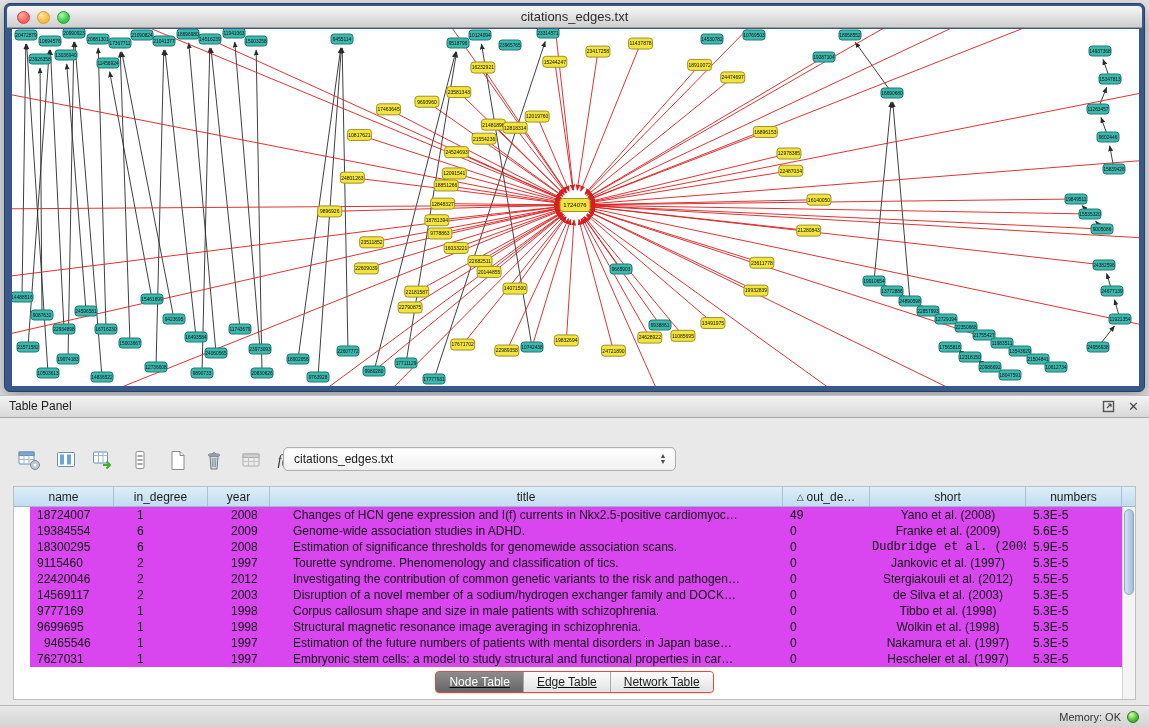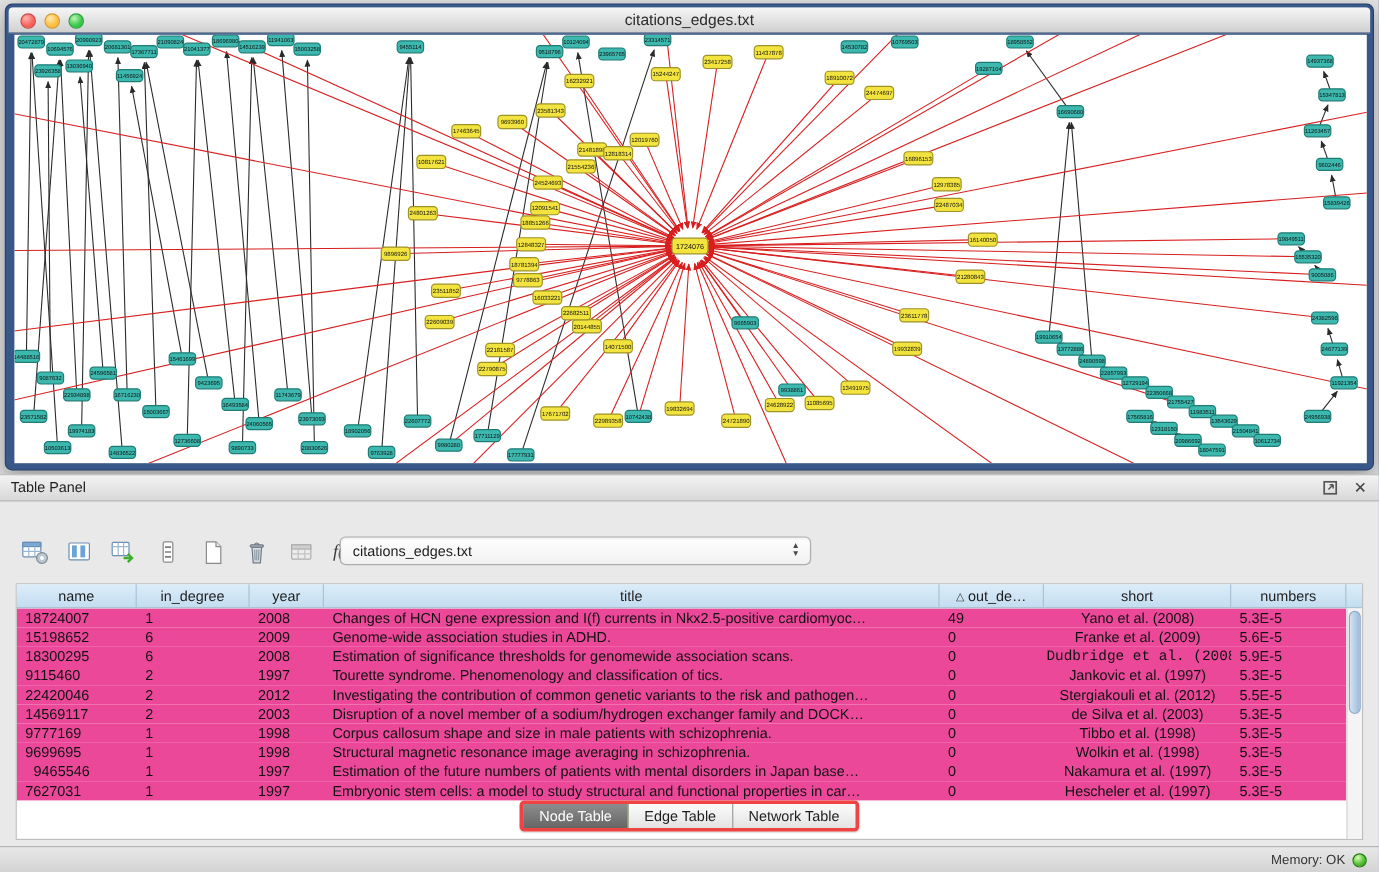--- a/index.html
+++ b/index.html
@@ -74,37 +74,37 @@
   }
   .thead{ display:flex; height:20px;
     background:linear-gradient(#dcedf9,#c3ddf0);
     border-bottom:1px solid #9db6c8; }
   .th{ display:flex; align-items:center; justify-content:center; gap:3px;
     font-size:12px; color:#1d1d1d; border-right:1px solid #a9c2d6;
     overflow:hidden; white-space:nowrap; }
   .th .sort{ font-size:9px; color:#333; }
   .hspacer{ width:13px; border-right:none; }
   .rows{ position:absolute; left:0; top:20px; right:13px; bottom:0; overflow:hidden; }
-  .tr{ display:flex; height:16px; background:#ec4899; }
+  .tr{ display:flex; height:16px; background:#d946ef;margin-left:16px; }
   .td{ font-size:12px; color:#111; line-height:16px; padding:0 0 0 7px;
     overflow:hidden; white-space:nowrap; }
   .td.c5{ text-align:center; padding:0 2px; }
   .vscroll{
     position:absolute; right:0; top:20px; bottom:0; width:13px;
     background:#f4f4f4; border-left:1px solid #d4d4d4;
   }
   .vthumb{
     position:absolute; left:1px; top:2px; width:10px; height:86px; border-radius:6px;
     background:linear-gradient(90deg,#d4e2f2,#9fbddc);
     border:1px solid #8fa9c6;
   }
 
   .tabs{ position:absolute; left:0; right:0; bottom:6px; text-align:center; }
-  .tabgroup{ display:inline-flex; border:3px solid #ef4444; border-radius:4px; overflow:hidden;
-    background:#84cc16; box-shadow:0 1px 1px rgba(0,0,0,.12); }
+  .tabgroup{ display:inline-flex; border:1px solid #ef4444; border-radius:4px; overflow:hidden;
+    background:#84cc16; box-shadow:0 1px 1px rgba(0,0,0,.12);text-decoration:underline; }
   .tab{ font-family:"Liberation Sans", sans-serif; font-size:12px; padding:3px 13px;
     background:linear-gradient(#fcfcfc,#e3e3e3); color:#1d1d1d; border:none;
     border-left:1px solid #a8a8a8; cursor:default; }
   .tab:first-child{ border-left:none; }
   .tab.active{ background:linear-gradient(#8d8d8d,#666666); color:#fff; }
 
   .status-bar{
     position:absolute; left:0; bottom:0; right:0; height:22px;
     background:linear-gradient(#e8e8e8,#d3d3d3);
     border-top:1px solid #b4b4b4;
@@ -889,21 +889,21 @@
         <div class="tr">
           <div class="td c0" style="width: 100px;">18724007</div>
           <div class="td c1" style="width: 94px;">1</div>
           <div class="td c2" style="width: 62px;">2008</div>
           <div class="td c3" style="flex: 1 1 0%;">Changes of HCN gene expression and I(f) currents in Nkx2.5-positive cardiomyoc…</div>
           <div class="td c4" style="width: 87px;">49</div>
           <div class="td c5" style="width: 156px;">Yano et al. (2008)</div>
           <div class="td c6" style="width: 96px;">5.3E-5</div>
         </div>
         <div class="tr">
-          <div class="td c0" style="width: 100px;">15198652</div>
+          <div class="td c0" style="width: 100px;">19384554</div>
           <div class="td c1" style="width: 94px;">6</div>
           <div class="td c2" style="width: 62px;">2009</div>
           <div class="td c3" style="flex: 1 1 0%;">Genome-wide association studies in ADHD.</div>
           <div class="td c4" style="width: 87px;">0</div>
           <div class="td c5" style="width: 156px;">Franke et al. (2009)</div>
           <div class="td c6" style="width: 96px;">5.6E-5</div>
         </div>
         <div class="tr">
           <div class="td c0" style="width: 100px;">18300295</div>
           <div class="td c1" style="width: 94px;">6</div>

